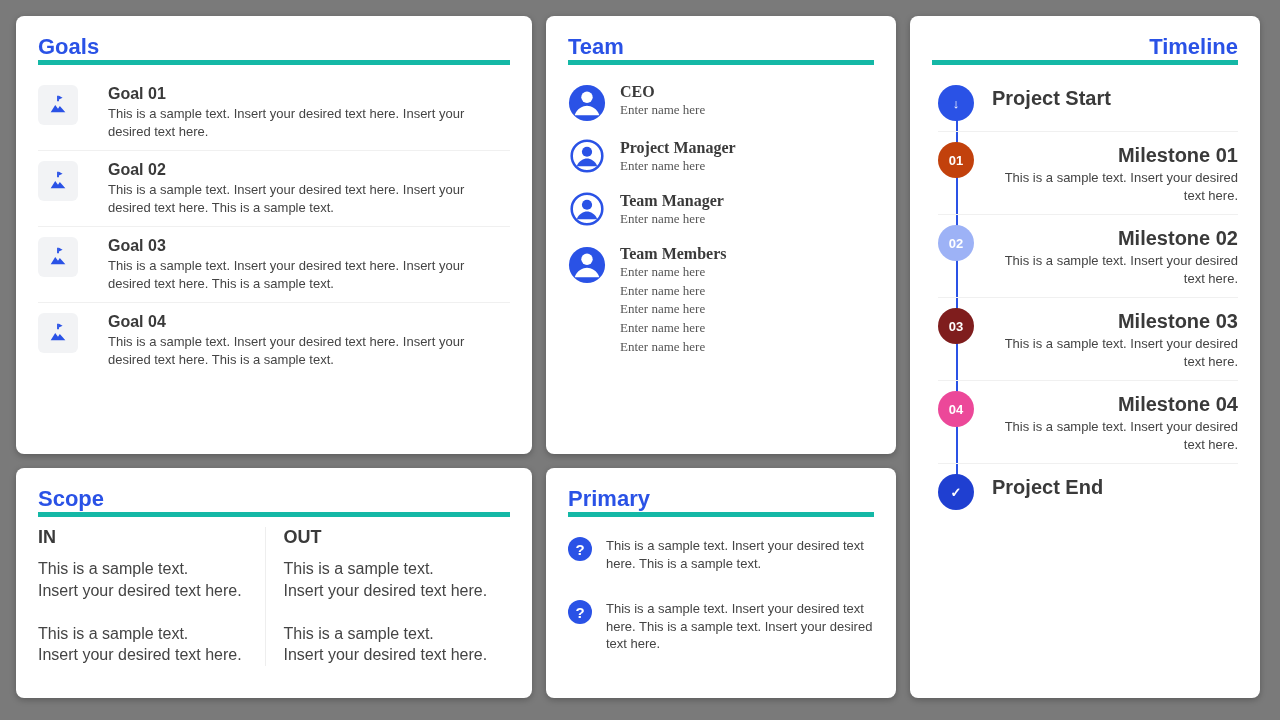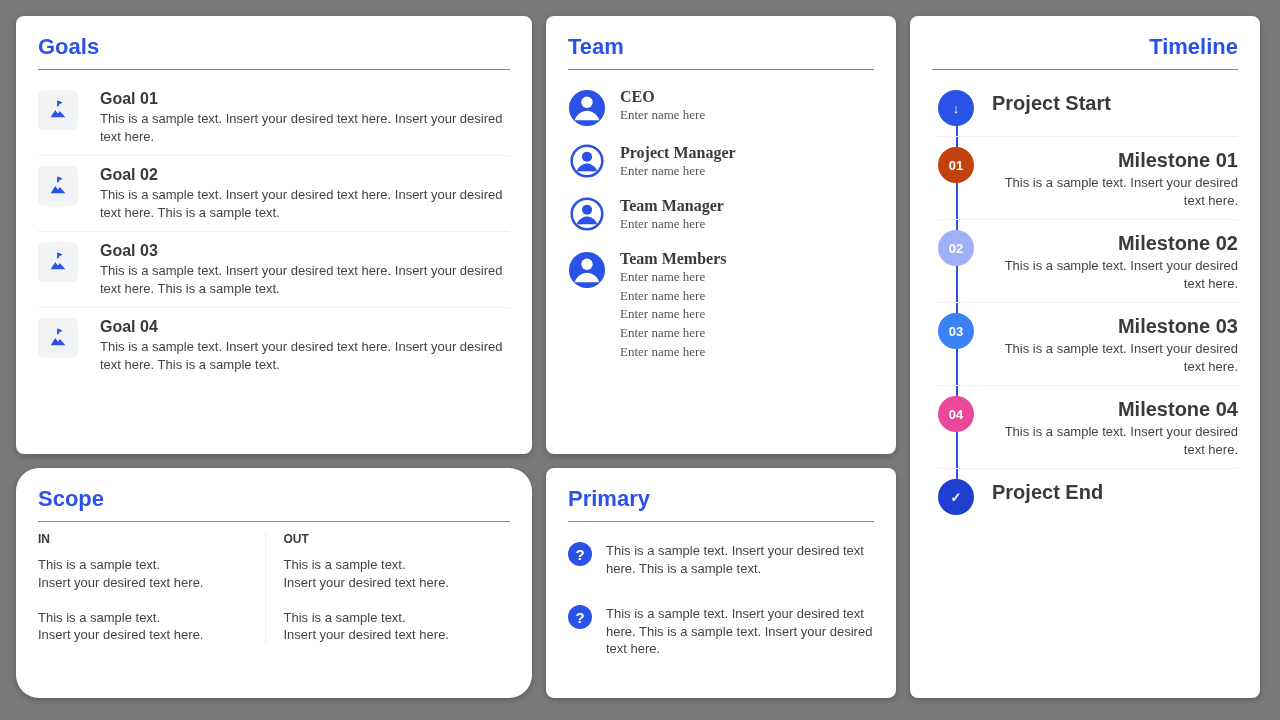--- a/index.html
+++ b/index.html
@@ -18,27 +18,27 @@
     background: #fff;
     border-radius: 8px;
     box-shadow: 0 2px 6px rgba(0,0,0,.25);
     padding: 18px 22px 16px 22px;
     overflow: hidden;
   }
   .card-title {
     color: #2a52e6;
     font-size: 22px;
     font-weight: 700;
-    padding-bottom: 9px;
-    border-bottom: 1px solid #14b8a6;
+    padding-bottom: 0;
+    border-bottom: 5px solid #14b8a6;
     margin-bottom: 10px;
   }
 
   
-  .goal-row { display:flex; gap:22px; padding:10px 0; border-bottom:1px solid #f0f0f0; }
+  .goal-row { display:flex; gap:30px; padding:10px 0; border-bottom:1px solid #f0f0f0; }
   .goal-row:last-child { border-bottom:none; }
   .goal-icon {
     width:40px; height:40px; flex:0 0 40px;
     background:#f2f3f5; border-radius:6px;
     display:flex; align-items:center; justify-content:center;
   }
   .goal-icon svg { width:22px; height:22px; fill:#2a52e6; }
   .goal-txt h4 { font-size:16px; font-weight:700; color:#3a3a3a; margin-bottom:2px; }
   .goal-txt p  { font-size:13px; line-height:1.35; color:#444; }
 
@@ -70,37 +70,37 @@
   }
   .tl-txt { padding-top:2px; }
   .tl-txt h4 { font-size:20px; font-weight:700; color:#3a3a3a; margin-bottom:2px; }
   .tl-txt p  { font-size:13px; line-height:1.35; color:#444; }
 
   
   .scope-cols { display:flex; gap:0; }
   .scope-col { flex:1; padding-right:18px; }
   .scope-col:first-child { border-right:1px solid #eee; }
   .scope-col:last-child  { padding-left:18px; }
-  .scope-col h5 { font-size:12px; font-weight:700; color:#3a3a3a; margin-bottom:10px; }
-  .scope-col p  { font-size:13px; line-height:1.35; color:#444; white-space:pre-line; }
+  .scope-col h5 { font-size:18px; font-weight:700; color:#3a3a3a; margin-bottom:10px; }
+  .scope-col p  { font-size:16px; line-height:1.35; color:#444; white-space:pre-line; }
 
   
   .prim-row { display:flex; gap:14px; padding:10px 0 18px 0; }
   .prim-ico {
     width:24px; height:24px; flex:0 0 24px; border-radius:50%;
     background:#2a52e6; color:#fff; font-weight:700; font-size:15px;
     display:flex; align-items:center; justify-content:center;
   }
   .prim-row p { font-size:13px; line-height:1.35; color:#444; }
 
   
   .goals-card   { grid-column:1; grid-row:1; }
   .team-card    { grid-column:2; grid-row:1; }
   .timeline-card{ grid-column:3; }
-  .scope-card   { grid-column:1; grid-row:2;border-radius:23px; }
+  .scope-card   { grid-column:1; grid-row:2; }
   .primary-card { grid-column:2; grid-row:2; }
 </style>
 </head>
 <body>
 
 <div class="card goals-card">
   <div class="card-title">Goals</div>
   <div id="goals-list">
       <div class="goal-row">
      <div class="goal-icon">
@@ -229,21 +229,21 @@
         <div class="tl-row">
      <div class="tl-dot" style="background:#9db2f6">
        <span>02</span>
      </div>
      <div class="tl-txt">
        <h4>Milestone 02</h4>
        <p>This is a sample text. Insert your desired text here.</p>
      </div>
    </div>
         <div class="tl-row">
-     <div class="tl-dot" style="background:#3b82f6">
+     <div class="tl-dot" style="background:#7f1d1d">
        <span>03</span>
      </div>
      <div class="tl-txt">
        <h4>Milestone 03</h4>
        <p>This is a sample text. Insert your desired text here.</p>
      </div>
    </div>
         <div class="tl-row">
      <div class="tl-dot" style="background:#ec4899">
        <span>04</span>

